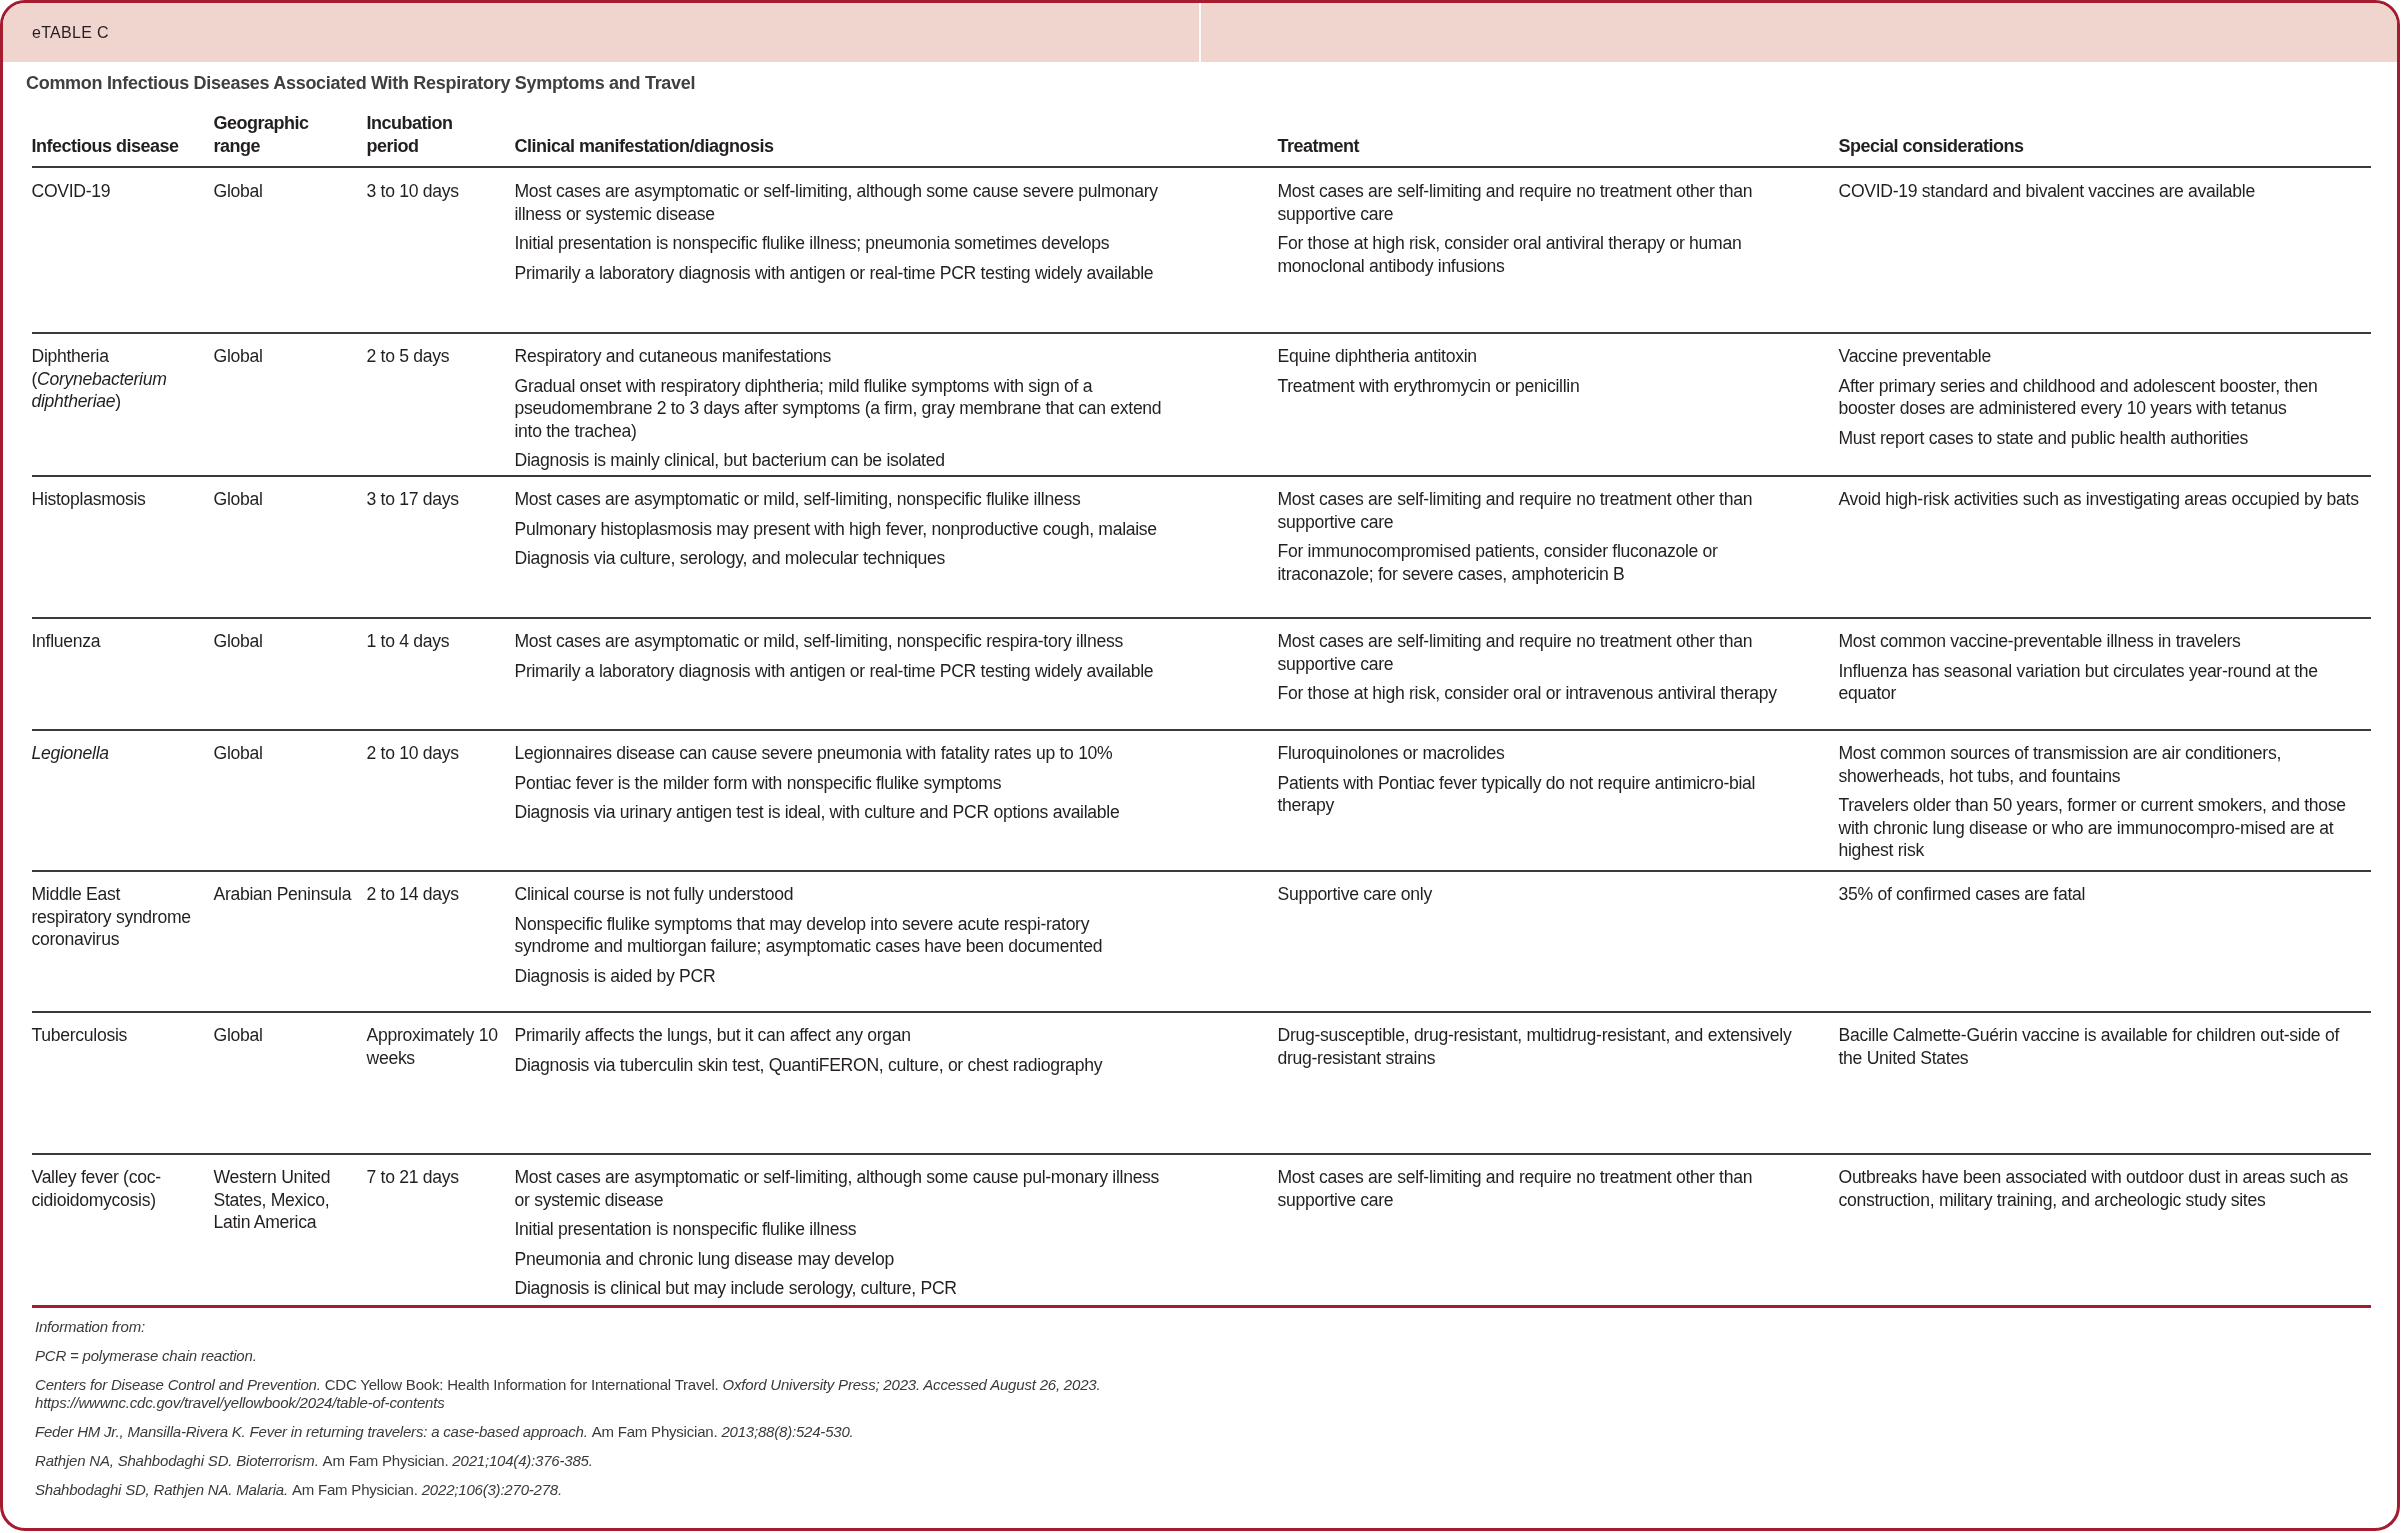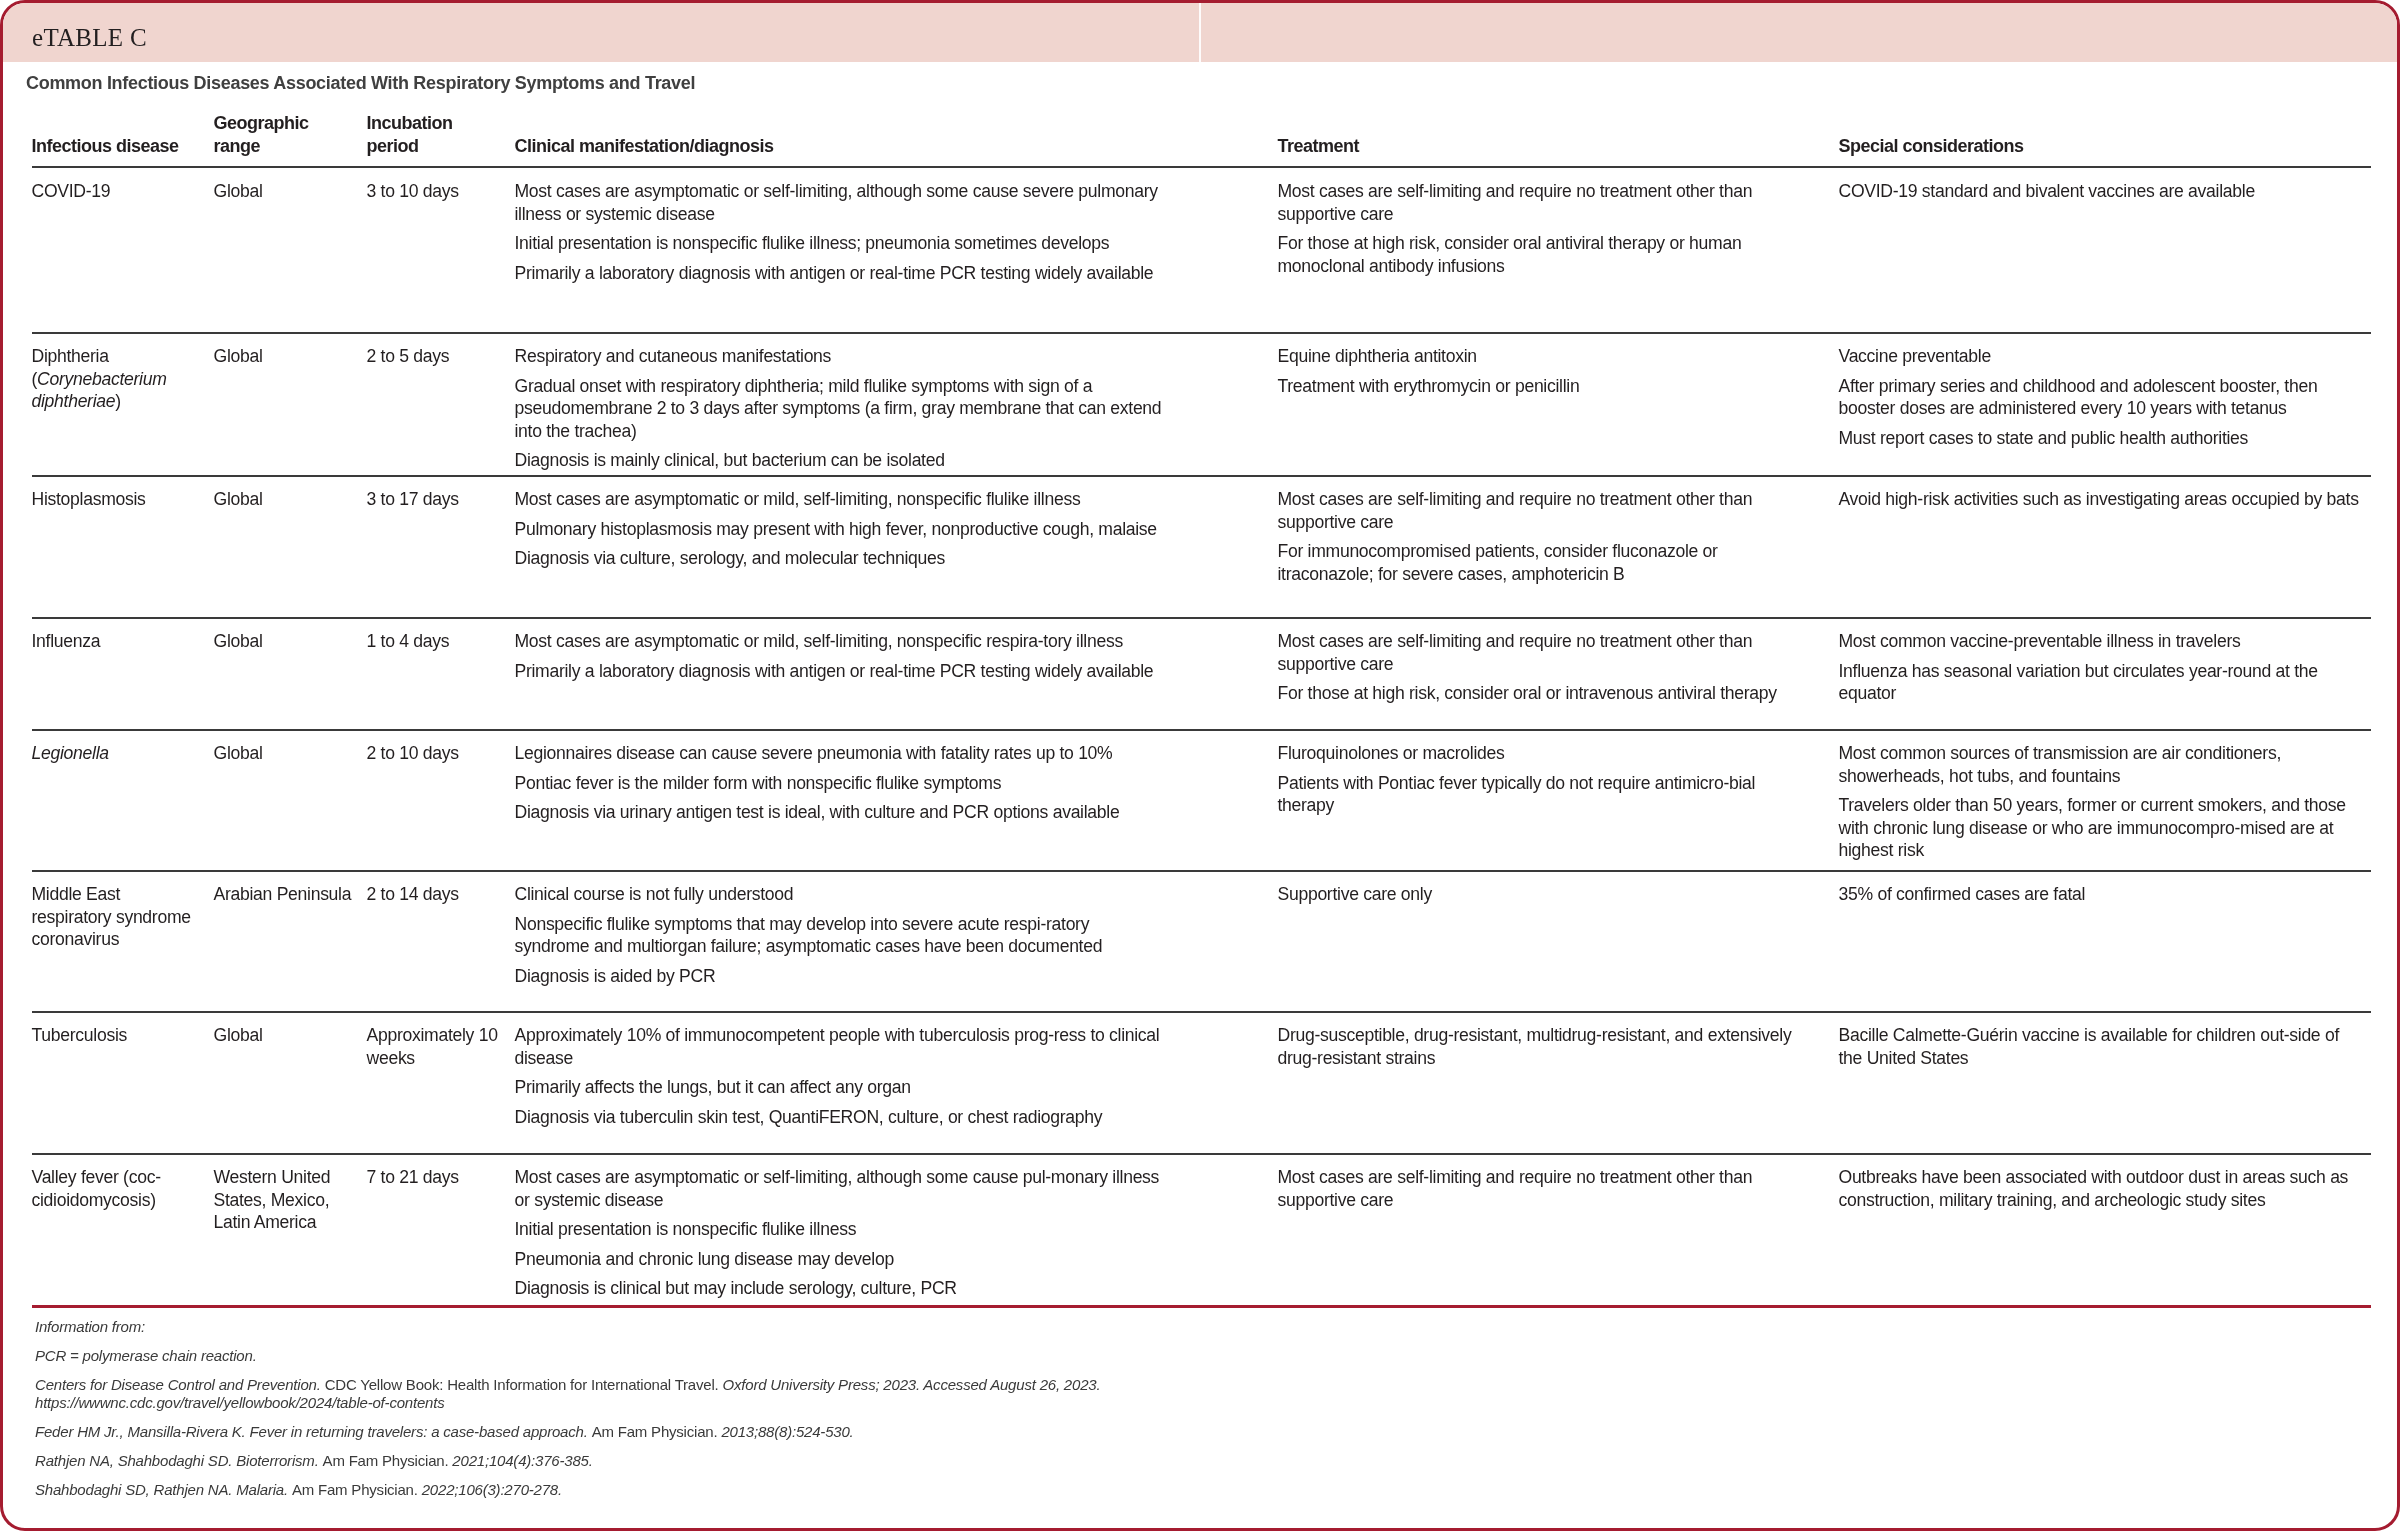--- a/index.html
+++ b/index.html
@@ -6,21 +6,21 @@
   body { width: 2401px; height: 1533px; position: relative; overflow: hidden;
          font-family: "Liberation Sans", "DejaVu Sans", sans-serif; color: #231f20; }
   .frame {
     position: absolute; left: 0; top: 0; width: 2394px; height: 1525px;
     border: 3.8px solid #a51c30; border-radius: 25px; overflow: hidden; background: #fff;
   }
   .header-band {
     position: absolute; left: 0; top: 0; right: 0; height: 59px; background: #f0d5cf;
   }
   .etable-label {
-    position: absolute; left: 29px; top: 21px; font-size: 25px; color: #231f20; letter-spacing: 0.3px; font-family: Liberation Serif, serif;
+    position: absolute; left: 29px; top: 21px; font-size: 16px; color: #231f20; letter-spacing: 0.3px;
   }
   .seam { position: absolute; left: 1196px; top: 0; width: 1.6px; height: 100%; background: #ffffff; opacity: 0.9; }
   .table-title {
     position: absolute; left: 23px; top: 70px; font-size: 18px; font-weight: bold; color: #404040;
     letter-spacing: -0.3px;
   }
   .thead { position: absolute; left: 28.5px; top: 104px; width: 2339px; height: 59px; }
   .th {
     position: absolute; bottom: 7.7px; font-size: 18px; font-weight: bold; line-height: 23px;
     letter-spacing: -0.5px; color: #231f20;
@@ -195,21 +195,20 @@
         </div>
         <div class="cell c5">
           <p>35% of confirmed cases are fatal</p>
         </div>
       </div>
       <div class="row" style="top: 1021px;">
         <div class="cell c0"><span>Tuberculosis</span></div>
         <div class="cell c1">Global</div>
         <div class="cell c2">Approximately 10 weeks</div>
         <div class="cell c3">
-          <p>Approximately 10% of immunocompetent people with tuberculosis prog-ress to clinical disease</p>
           <p>Primarily affects the lungs, but it can affect any organ</p>
           <p>Diagnosis via tuberculin skin test, QuantiFERON, culture, or chest radiography</p>
         </div>
         <div class="cell c4">
           <p>Drug-susceptible, drug-resistant, multidrug-resistant, and extensively drug-resistant strains</p>
         </div>
         <div class="cell c5">
           <p>Bacille Calmette-Guérin vaccine is available for children out-side of the United States</p>
         </div>
       </div>

